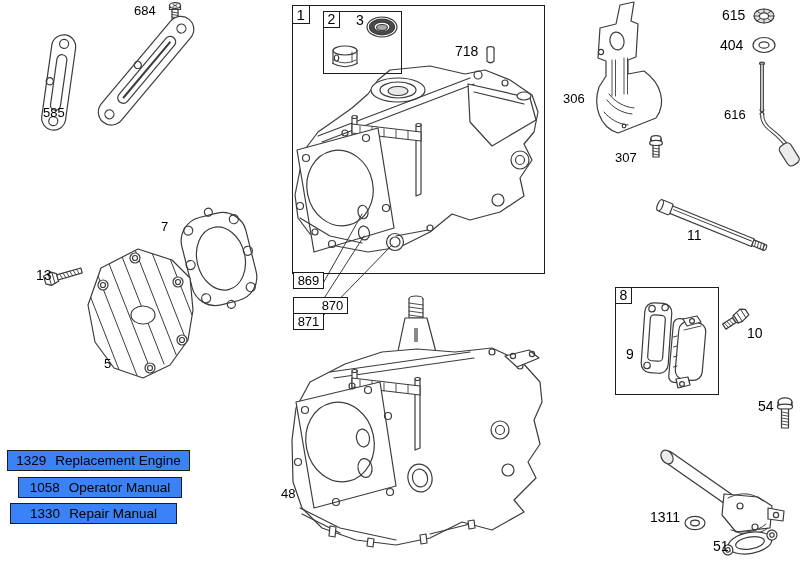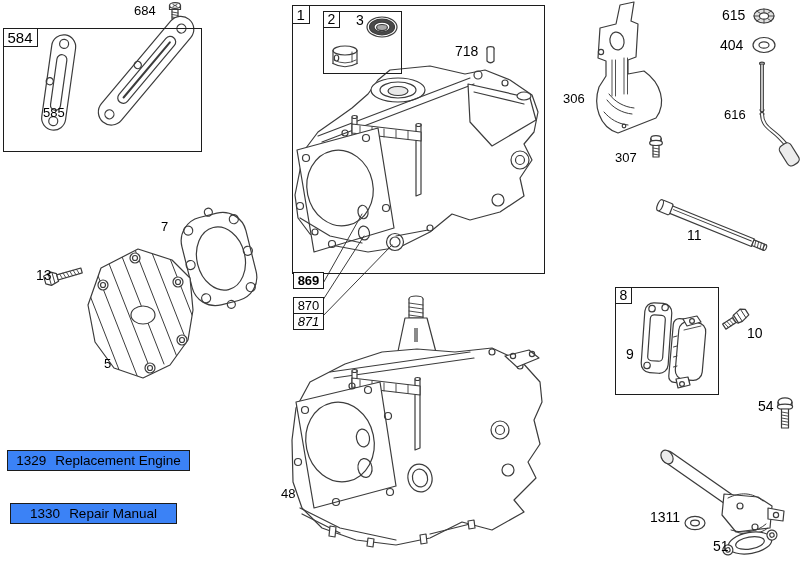--- a/index.html
+++ b/index.html
@@ -321,23 +321,20 @@
         <ellipse cx="750" cy="543" rx="22" ry="10.5" fill="#fff"></ellipse>
         <ellipse cx="750" cy="543" rx="14.5" ry="6"></ellipse>
         <circle cx="727" cy="546" r="5" fill="#fff"></circle>
           <circle cx="727" cy="546" r="2.2"></circle>
         <circle cx="773" cy="539" r="5" fill="#fff"></circle>
           <circle cx="773" cy="539" r="2.2"></circle>
       </g>
     </g>
   </svg>
 
-  <div class="frame" style="left:3px;top:28px;width:197px;height:122px;">
-    <span class="corner-label">584</span>
-  </div>
 
   <div class="frame" style="left:292px;top:5px;width:251px;height:267px;">
     <span class="corner-label">1</span>
   </div>
 
   <div class="frame" style="left:323px;top:11px;width:77px;height:61px;">
     <span class="corner-label" style="font-size:14px;line-height:15px;">2</span>
   </div>
 
   <div class="frame" style="left:615px;top:287px;width:102px;height:106px;">
@@ -358,27 +355,31 @@
   <div class="plabel big" style="left:161px;top:220px;">7</div>
   <div class="plabel" style="left:36px;top:256px;margin-top:12px;">13</div>
   <div class="plabel big" style="left:104px;top:357px;">5</div>
   <div class="plabel" style="left:626px;top:347px;">9</div>
   <div class="plabel" style="left:747px;top:326px;">10</div>
   <div class="plabel" style="left:758px;top:399px;text-align:right;">54</div>
   <div class="plabel big" style="left:281px;top:487px;">48</div>
   <div class="plabel" style="left:650px;top:510px;">1311</div>
   <div class="plabel" style="left:713px;top:539px;">51</div>
 
-  <div class="callout" style="top:272px;font-weight:bold;">869</div>
-  <div class="callout" style="top:297px;">870</div>
-  <div class="callout" style="top:313px;font-style:italic;">871</div>
+  <div class="callout" style="top:272px;">869</div>
+  <div class="callout" style="top:297px;padding-left:24px;">870</div>
+  <div class="callout" style="top:313px;">871</div>
 
   <div class="ref-row" style="left:7px;top:450px;width:181px;height:19px;">
     <span>1329</span>
     <span>Replacement Engine</span>
   </div>
+  <div class="ref-row" style="left:18px;top:477px;width:162px;height:19px;">
+    <span>1058</span>
+    <span>Operator Manual</span>
+  </div>
   <div class="ref-row" style="left:10px;top:503px;width:165px;height:19px;">
     <span>1330</span>
     <span>Repair Manual</span>
   </div>
 
 
 </div>
 
 </body></html>

